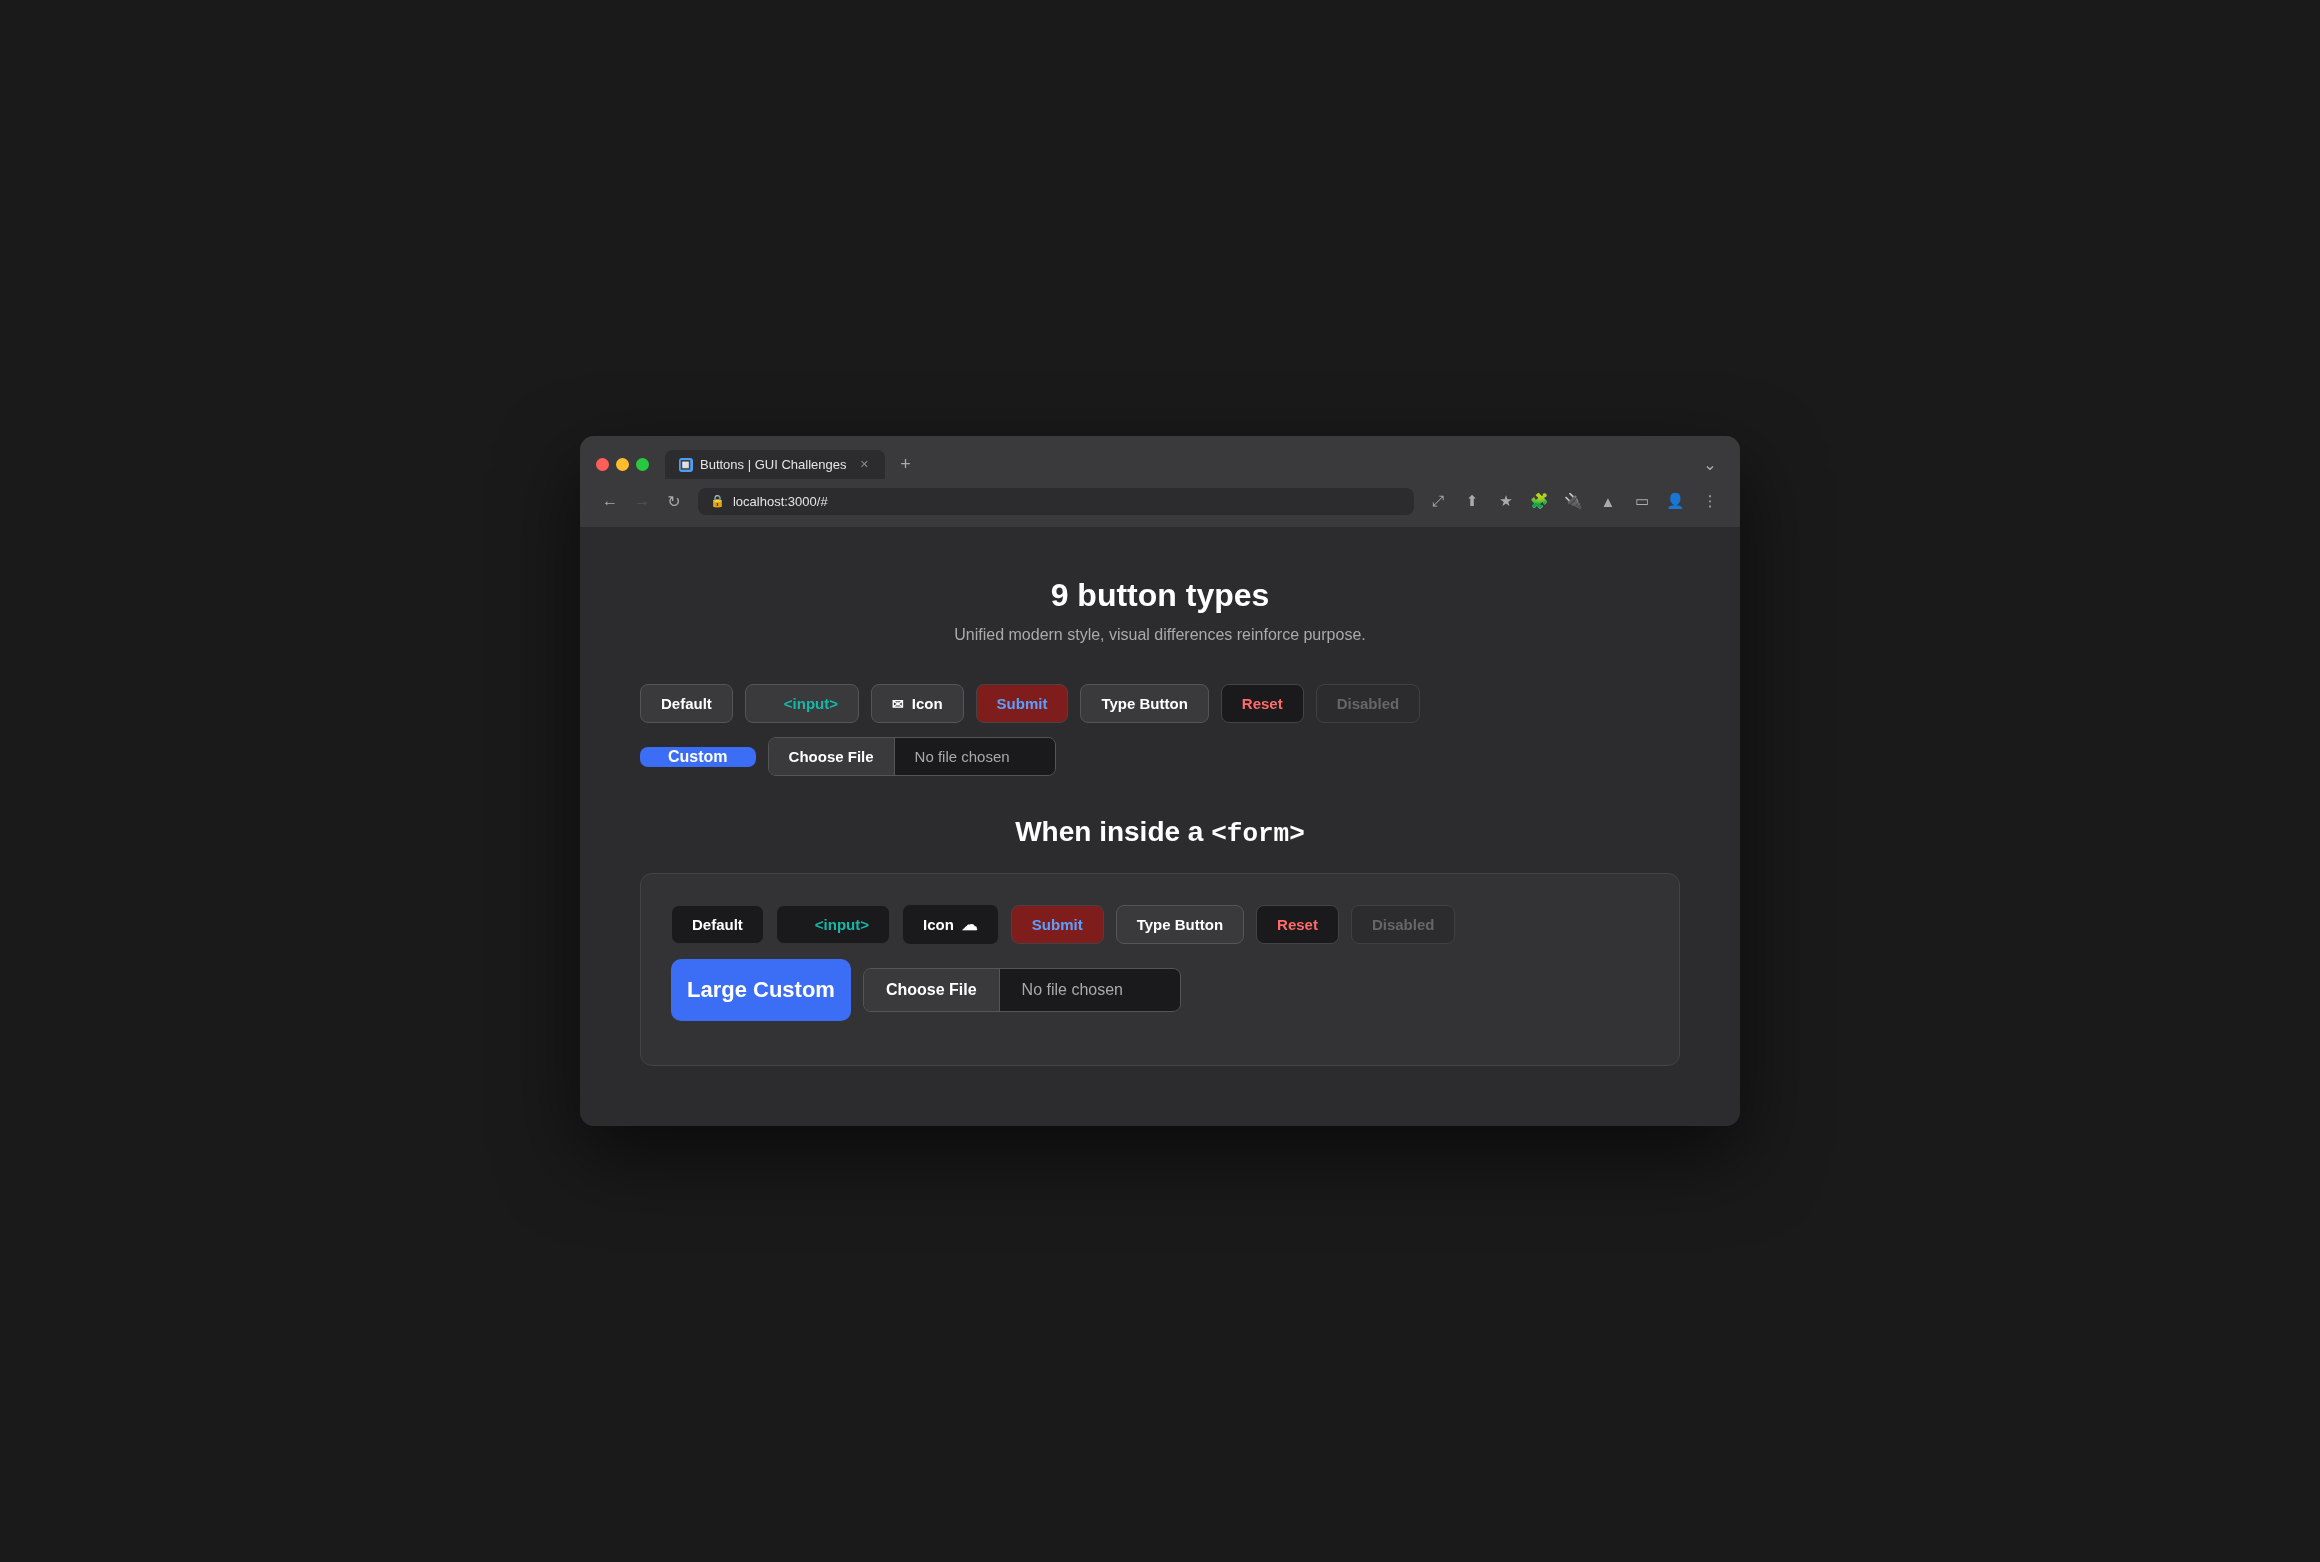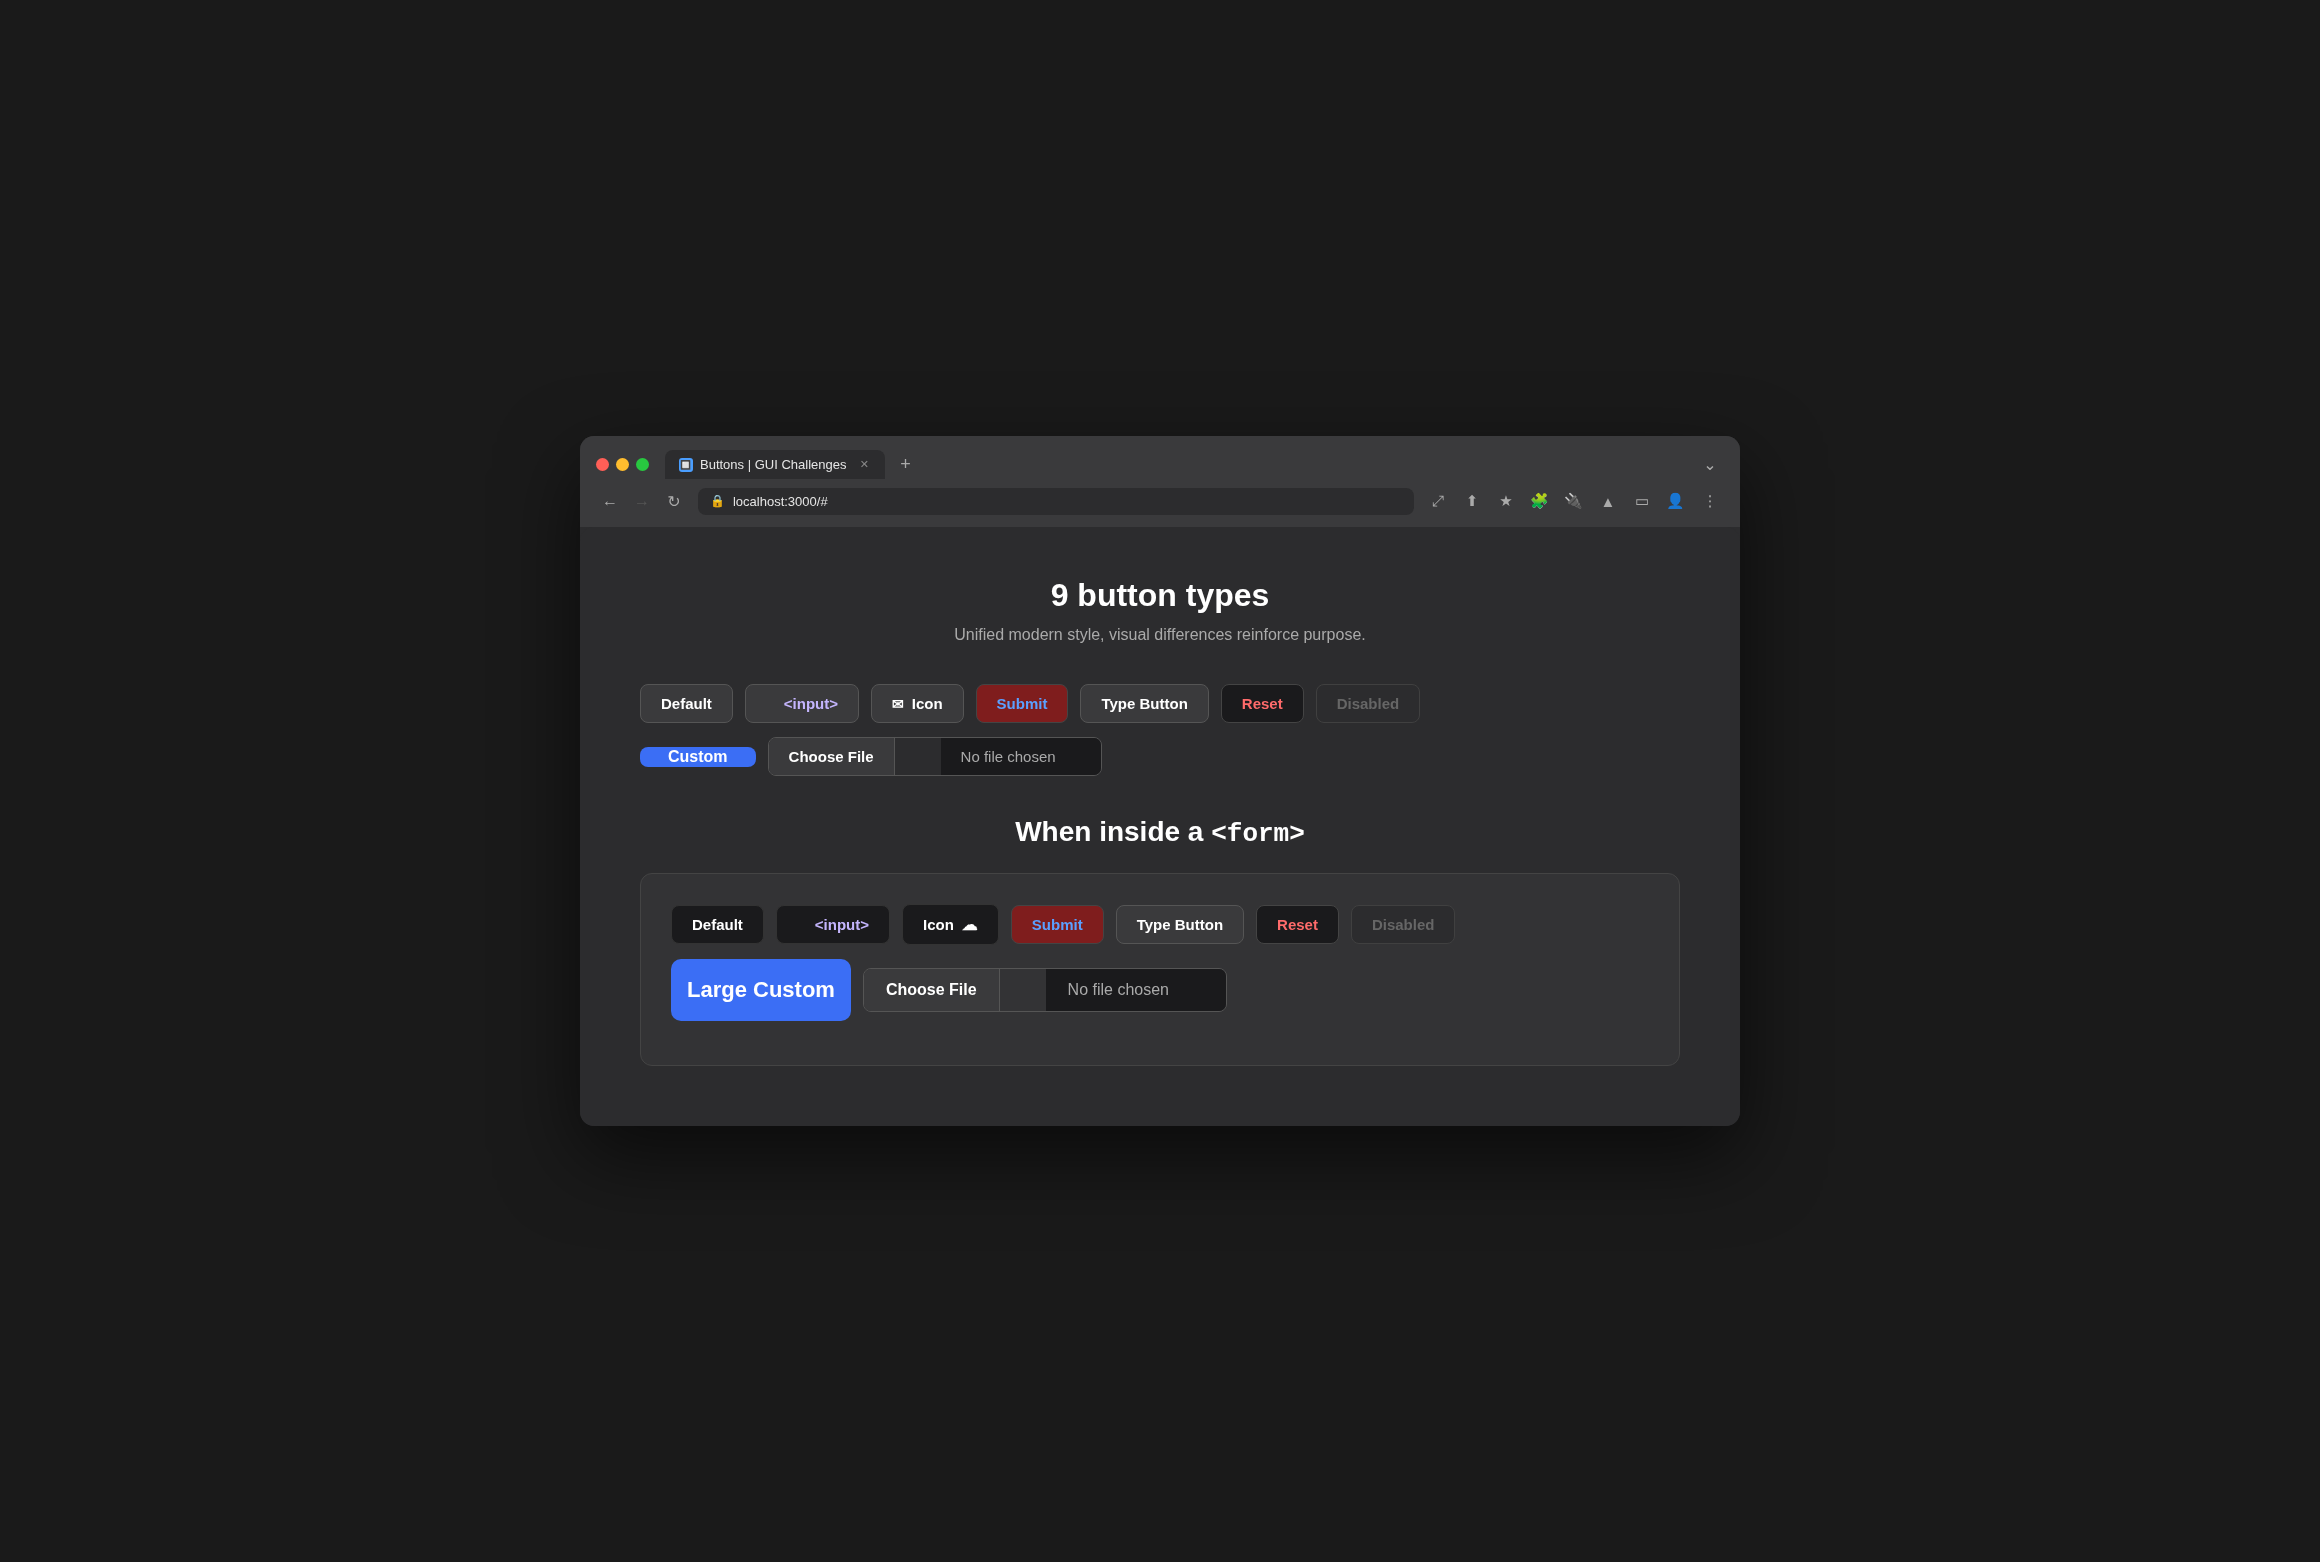--- a/index.html
+++ b/index.html
@@ -219,21 +219,21 @@
     }
 
     .btn-default {
       background: #3a3a3c;
       color: #ffffff;
       border: 1.5px solid #555;
     }
 
     .btn-input {
       background: #3a3a3c;
-      color: #c4b5fd;
+      color: #14b8a6;
       border: 1.5px solid #555;
       padding-left: 38px;
     }
 
     .btn-icon {
       background: #3a3a3c;
       color: #ffffff;
       border: 1.5px solid #555;
       display: flex;
       align-items: center;
@@ -286,21 +286,20 @@
       border-radius: 10px;
     }
 
     
     .file-input-wrapper {
       display: flex;
       align-items: stretch;
       border-radius: 8px;
       overflow: hidden;
       border: 1.5px solid #555;
-      gap: 46px;
     }
 
     .file-choose-btn {
       background: #3a3a3c;
       color: #ffffff;
       border: none;
       padding: 10px 20px;
       font-size: 15px;
       font-weight: 600;
       cursor: pointer;

